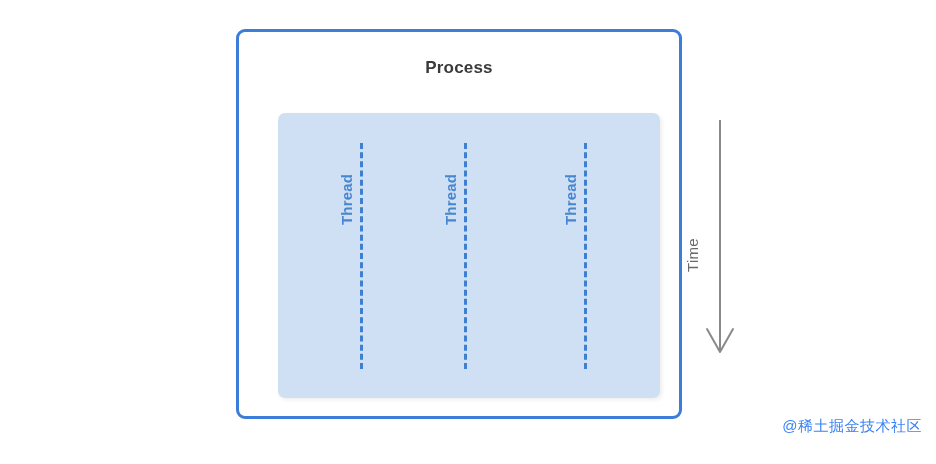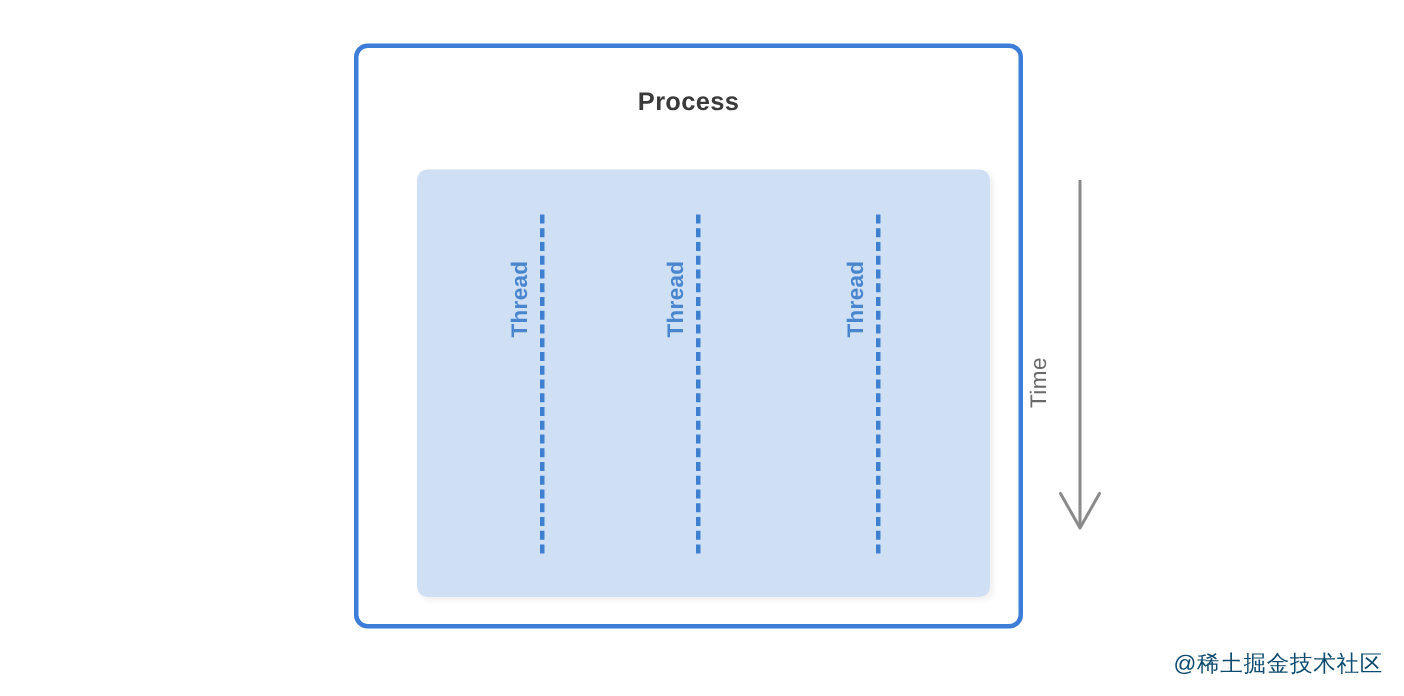--- a/index.html
+++ b/index.html
@@ -113,23 +113,23 @@
     white-space: nowrap;
     transform: rotate(-90deg);
     transform-origin: left top;
     letter-spacing: 0.3px;
   }
 
   
   .watermark {
     position: absolute;
     right: 14px;
-    bottom: 12px;
+    bottom: 28px;
     font-size: 15px;
-    color: #0c4a6e;
+    color: #3b82f6;
     white-space: nowrap;
     letter-spacing: 0.5px;
   }
 </style>
 </head>
 <body>
 
 <div id="canvas">
 
   <div class="process-box">

